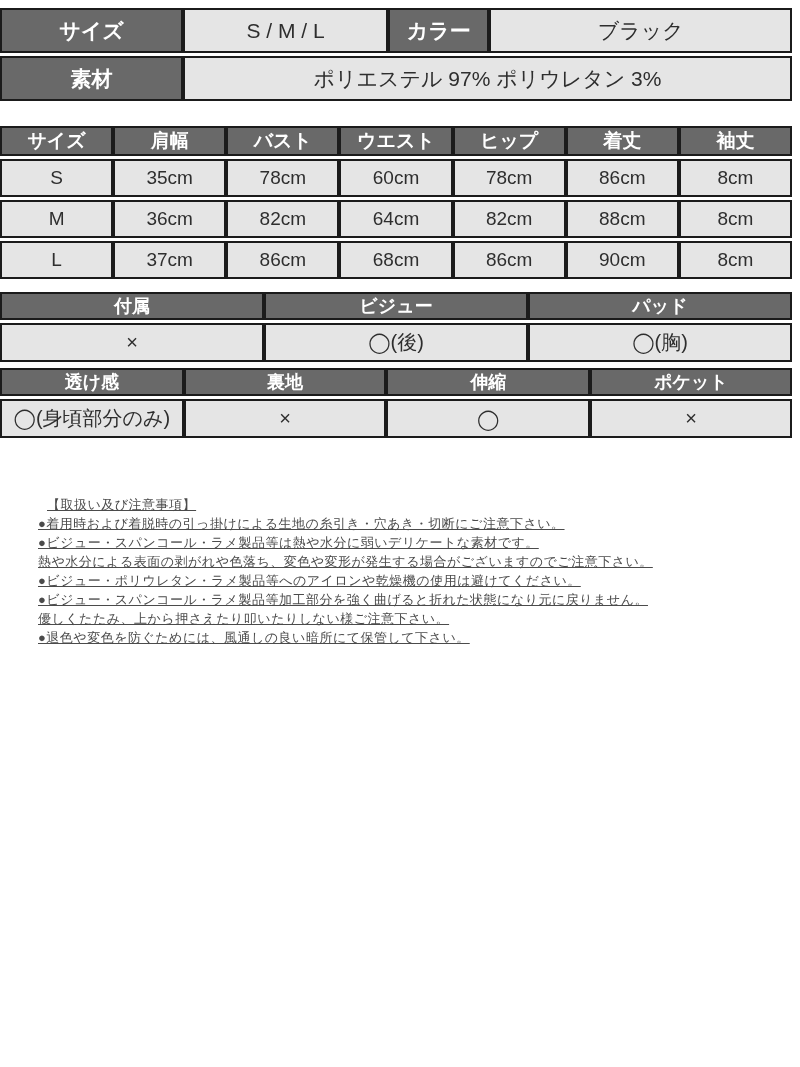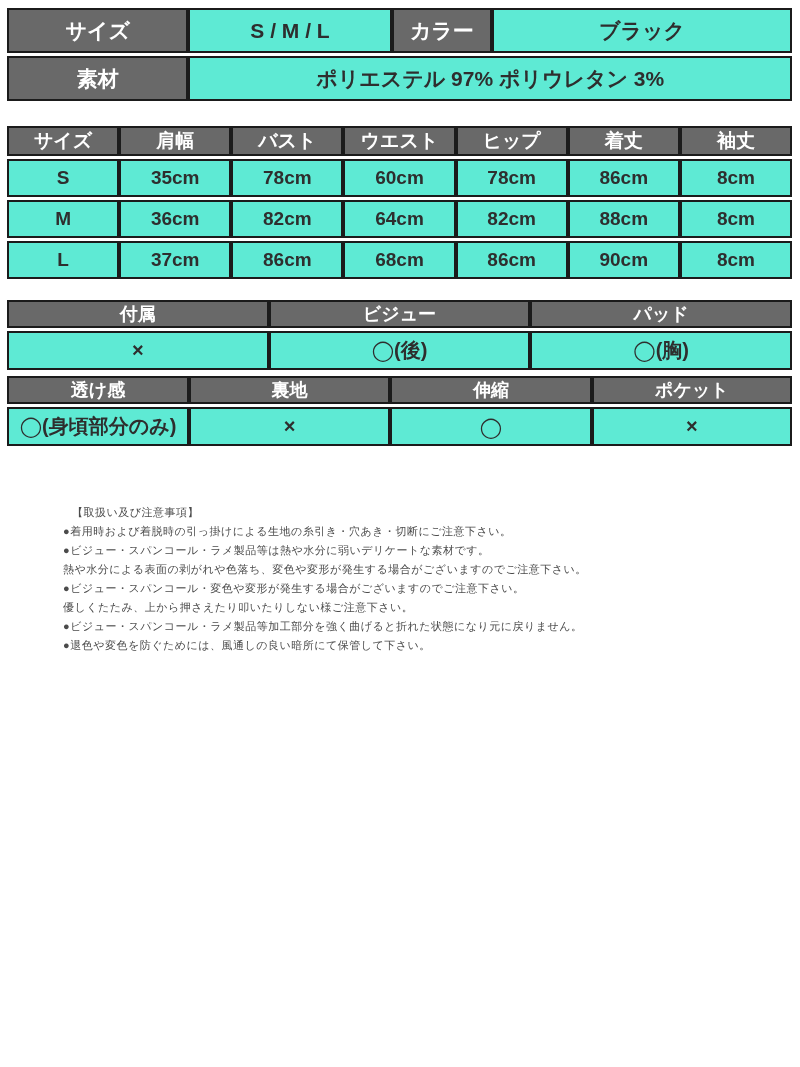--- a/index.html
+++ b/index.html
@@ -3,75 +3,75 @@
 <meta charset="utf-8">
 <style>
   * { margin: 0; padding: 0; box-sizing: border-box; }
   html, body { background: #ffffff; }
   body {
     width: 800px; height: 1067px;
     font-family: "Liberation Sans", "DejaVu Sans", sans-serif;
     color: #3a3a3a;
     overflow: hidden;
   }
-  .page { width: 800px; height: 1067px; padding: 5px 8px 0 7px; background: #ffffff; }
+  .page { width: 800px; height: 1067px; padding: 5px 8px 0 0; background: #ffffff; }
 
   table {
     width: 100%;
     table-layout: fixed;
     border-collapse: separate;
     border-spacing: 0 3px;
   }
   td {
     border: 2px solid #1b1b1b;
     text-align: center;
     vertical-align: middle;
     overflow: hidden;
     white-space: nowrap;
-    background: #5eead4;
+    background: #e5e5e5;
     font-size: 20px;
     color: #2e2e2e;
-    font-weight: bold;
   }
   td.hd {
     background: #696969;
     color: #ffffff;
     font-weight: bold;
   }
 
   
   .spec td { height: 45px; font-size: 21px; }
   .spec col.c1 { width: 23.1%; }
   .spec col.c2 { width: 25.9%; }
   .spec col.c3 { width: 12.8%; }
   .spec col.c4 { width: 38.2%; }
 
   
   .meas { margin-top: 19px; }
   .meas tr.hrow td { height: 27px; font-size: 19px; }
   .meas tr.drow td { height: 38px; font-size: 19px; }
 
   
-  .attr3 { margin-top: 15px; }
+  .attr3 { margin-top: 7px; }
   .attr3 tr.hrow td, .attr4 tr.hrow td { height: 27px; font-size: 18px; }
   .attr3 tr.drow td, .attr4 tr.drow td { height: 39px; font-size: 20px; }
   .attr4 col.c1 { width: 23.2%; }
   .attr4 col.c2 { width: 25.6%; }
   .attr4 col.c3 { width: 25.7%; }
   .attr4 col.c4 { width: 25.5%; }
 
   
   .notes {
     margin-top: 54px;
-    margin-left: 56px;
+    margin-left: 38px;
     margin-right: 10px;
-    font-size: 11px;
+    font-size: 13px;
     line-height: 19px;
     color: #4b4b4b;
     letter-spacing: 0.5px;
+    text-decoration: underline;
   }
   .notes-title { padding-left: 9px; }
 </style>
 </head>
 <body>
 
 <div class="page">
 
   <table class="spec">
     <colgroup>
@@ -171,19 +171,19 @@
         <td>×</td>
       </tr>
     </tbody>
   </table>
 
   <div class="notes">
     <div class="notes-title">【取扱い及び注意事項】</div>
     <div class="note-line">●着用時および着脱時の引っ掛けによる生地の糸引き・穴あき・切断にご注意下さい。</div>
     <div class="note-line">●ビジュー・スパンコール・ラメ製品等は熱や水分に弱いデリケートな素材です。</div>
     <div class="note-line">熱や水分による表面の剥がれや色落ち、変色や変形が発生する場合がございますのでご注意下さい。</div>
-    <div class="note-line">●ビジュー・スパンコール・変色や変形が発生する場合がございますのでご注意下さい。</div>
+    <div class="note-line">●ビジュー・ポリウレタン・ラメ製品等へのアイロンや乾燥機の使用は避けてください。</div>
+    <div class="note-line">●ビジュー・スパンコール・ラメ製品等加工部分を強く曲げると折れた状態になり元に戻りません。</div>
     <div class="note-line">優しくたたみ、上から押さえたり叩いたりしない様ご注意下さい。</div>
-    <div class="note-line">●ビジュー・スパンコール・ラメ製品等加工部分を強く曲げると折れた状態になり元に戻りません。</div>
     <div class="note-line">●退色や変色を防ぐためには、風通しの良い暗所にて保管して下さい。</div>
   </div>
 
 </div>
 
 </body></html>

